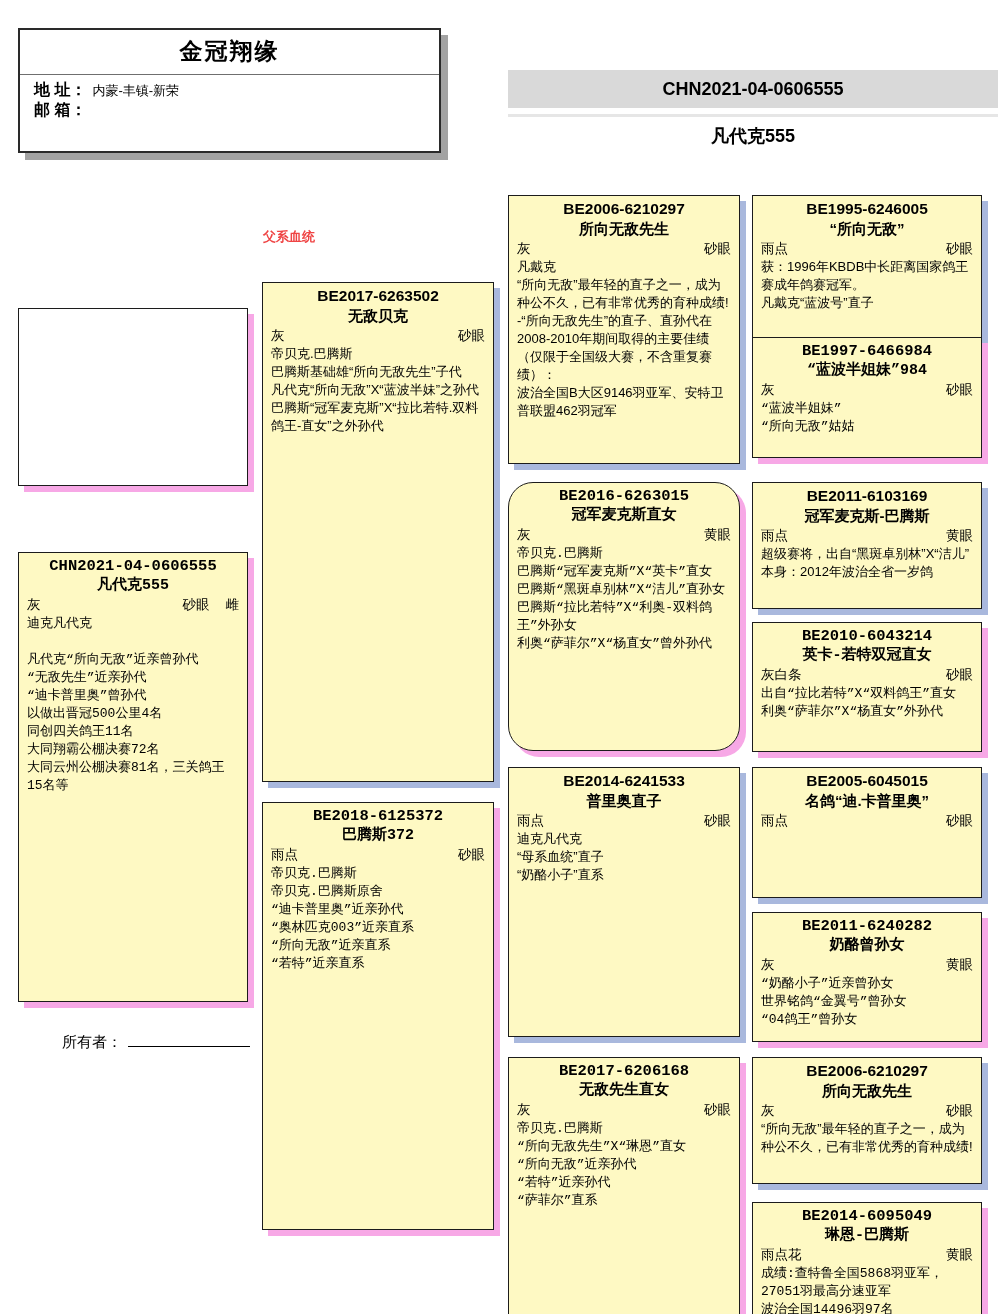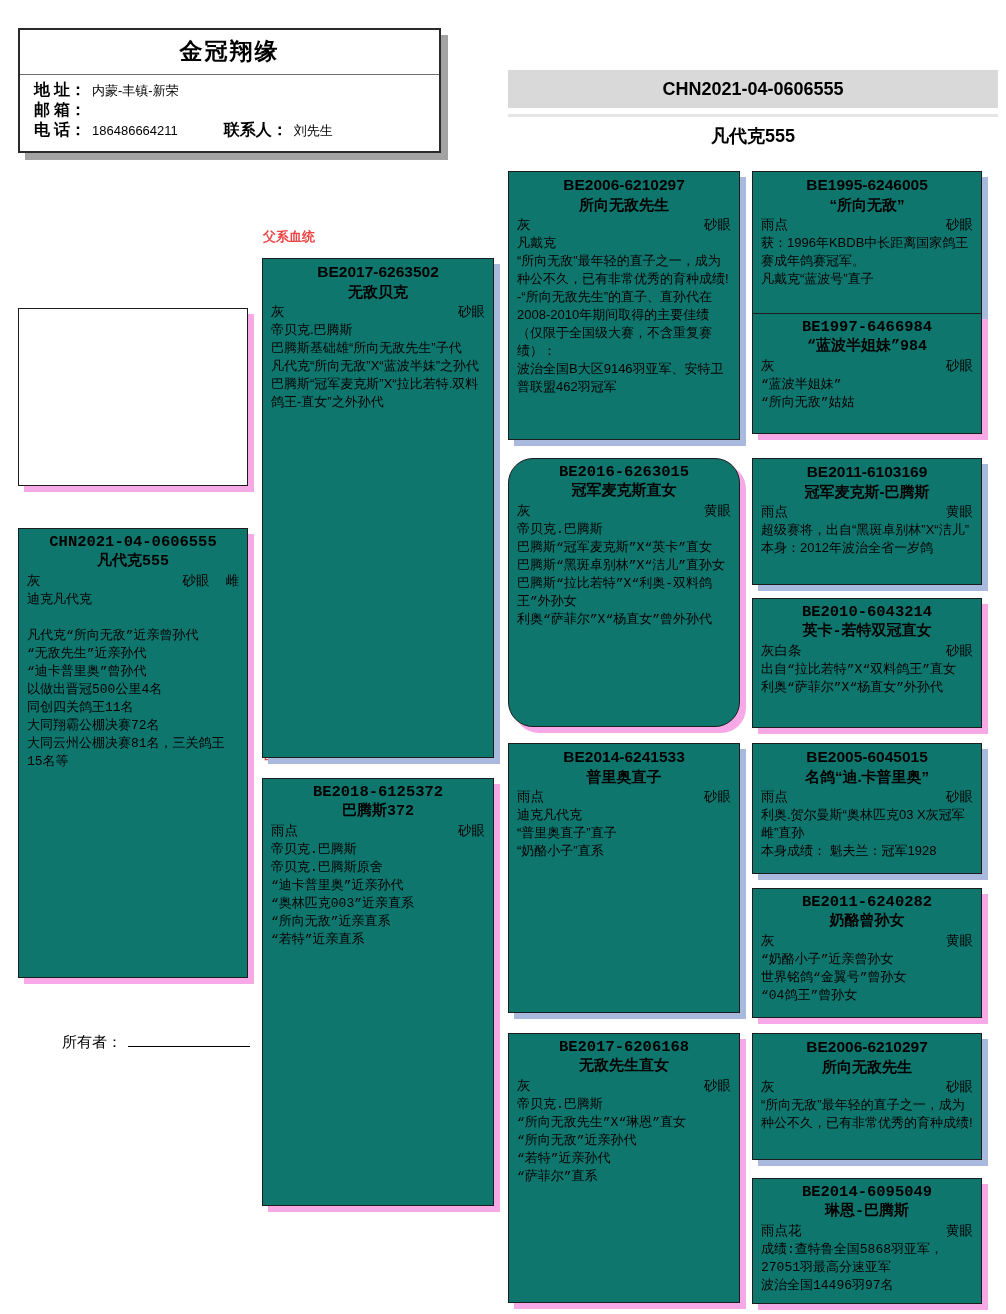--- a/index.html
+++ b/index.html
@@ -11,21 +11,21 @@
   
   .loft {
     position:absolute; left:18px; top:28px; width:423px; height:125px;
     background:#fff; border:2px solid #2a2a2a; box-sizing:border-box;
     box-shadow:7px 7px 0 var(--card-shadow,#a3a3a3);
   }
   .loft-title { text-align:center; font-size:23px; font-weight:bold; padding-top:6px; letter-spacing:2px; }
   .loft-divider { border:none; border-top:1px solid #6f6f6f; margin:7px 0 5px; }
   .loft-rows { padding:0 14px; }
   .loft-row { display:flex; align-items:baseline; height:20px; }
-  .loft-label { font-weight:bold; font-size:16px; white-space:pre;font-family:Liberation Serif, serif; }
+  .loft-label { font-weight:bold; font-size:16px; white-space:pre; }
   .loft-value { font-size:13px; margin-left:6px; }
   .loft-pair2 { margin-left:46px; display:flex; align-items:baseline; }
   
   .id-bar {
     position:absolute; left:508px; top:70px; width:490px; height:38px;
     background:var(--bar-bg,#d9d9d9); text-align:center; line-height:38px;
     font-weight:bold; font-size:18px;
   }
   .bar-divider { position:absolute; left:508px; top:114px; width:490px; border:none; border-top:3px solid #e6e6e6; margin:0; }
   .subject-name-top {
@@ -35,22 +35,22 @@
   
   .sec-label { position:absolute; font-size:13px; font-weight:bold; color:#ef4444; }
   
   .photo-box {
     position:absolute; left:18px; top:308px; width:230px; height:178px;
     background:#fff; border:1.5px solid #1c1c1c; box-sizing:border-box;
     box-shadow:6px 6px 0 var(--female-shadow,#f7a8e6);
   }
   
   .pbox {
-    position:absolute; background:#0f766e; border:1.5px solid #1c1c1c;
-    box-sizing:border-box; padding:3px 8px 17px; overflow:hidden;
+    position:absolute; background:#fef9c3; border:1.5px solid #1c1c1c;
+    box-sizing:border-box; padding:3px 8px 17px; overflow:hidden;margin-top:24px;
   }
   .pbox.male   { box-shadow:6px 6px 0 var(--male-shadow,#a9b8dd); }
   .pbox.female { box-shadow:6px 6px 0 var(--female-shadow,#f7a8e6);font-family:Liberation Mono, monospace; }
   .ring  { text-align:center; font-weight:bold; font-size:15.5px; line-height:20px; white-space:nowrap; }
   .bname { text-align:center; font-weight:bold; font-size:15px; line-height:20px; }
   .traits { display:flex; justify-content:space-between; font-size:13.5px; line-height:19px; }
   .trait-sex:not(:empty) { margin-left:16px; }
   .plines { font-size:13px; line-height:18px; }
   .pline { min-height:18px; }
   
@@ -66,28 +66,20 @@
     <div class="loft-title">金冠翔缘</div>
     <hr class="loft-divider">
     <div class="loft-rows">
       <div class="loft-row">
         <span class="loft-label">地 址：</span>
         <span class="loft-value">内蒙-丰镇-新荣</span>
       </div>
       <div class="loft-row">
         <span class="loft-label">邮 箱：</span>
         <span class="loft-value"></span>
-      </div>
-      <div class="loft-row">
-        <span class="loft-label">电 话：</span>
-        <span class="loft-value">186486664211</span>
-        <span class="loft-pair2">
-          <span class="loft-label">联系人：</span>
-          <span class="loft-value">刘先生</span>
-        </span>
       </div>
     </div>
   </div>
 
   <div class="id-bar">CHN2021-04-0606555</div>
   <hr class="bar-divider">
   <div class="subject-name-top">凡代克555</div>
 
   <div class="sec-label" style="left:263px; top:228px;">父系血统</div>
   <div class="sec-label" style="left:263px; top:748px;">母系血统</div>
@@ -185,21 +177,21 @@
 
   <div class="pbox male" style="left:508px; top:743px; width:232px; height:270px;">
     <div class="ring">BE2014-6241533</div>
     <div class="bname">普里奥直子</div>
     <div class="traits">
       <span>雨点</span>
       <span>砂眼</span>
     </div>
     <div class="plines">
         <div class="pline">迪克凡代克</div>
-        <div class="pline">“普里奥直子”直子</div>
+        <div class="pline">“母系血统”直子</div>
         <div class="pline">“奶酪小子”直系</div>
       </div>
   </div>
 
   <div class="pbox female" style="left:508px; top:1033px; width:232px; height:270px;">
     <div class="ring">BE2017-6206168</div>
     <div class="bname">无敌先生直女</div>
     <div class="traits">
       <span>灰</span>
       <span>砂眼</span>
@@ -265,24 +257,20 @@
       </div>
   </div>
 
   <div class="pbox male" style="left:752px; top:743px; width:230px; height:131px;">
     <div class="ring">BE2005-6045015</div>
     <div class="bname">名鸽“迪.卡普里奥”</div>
     <div class="traits">
       <span>雨点</span>
       <span>砂眼</span>
     </div>
-    <div class="plines">
-        <div class="pline">利奥.贺尔曼斯“奥林匹克03 X灰冠军雌”直孙</div>
-        <div class="pline">本身成绩： 魁夫兰：冠军1928</div>
-      </div>
   </div>
 
   <div class="pbox female" style="left:752px; top:888px; width:230px; height:130px;">
     <div class="ring">BE2011-6240282</div>
     <div class="bname">奶酪曾孙女</div>
     <div class="traits">
       <span>灰</span>
       <span>黄眼</span>
     </div>
     <div class="plines">

